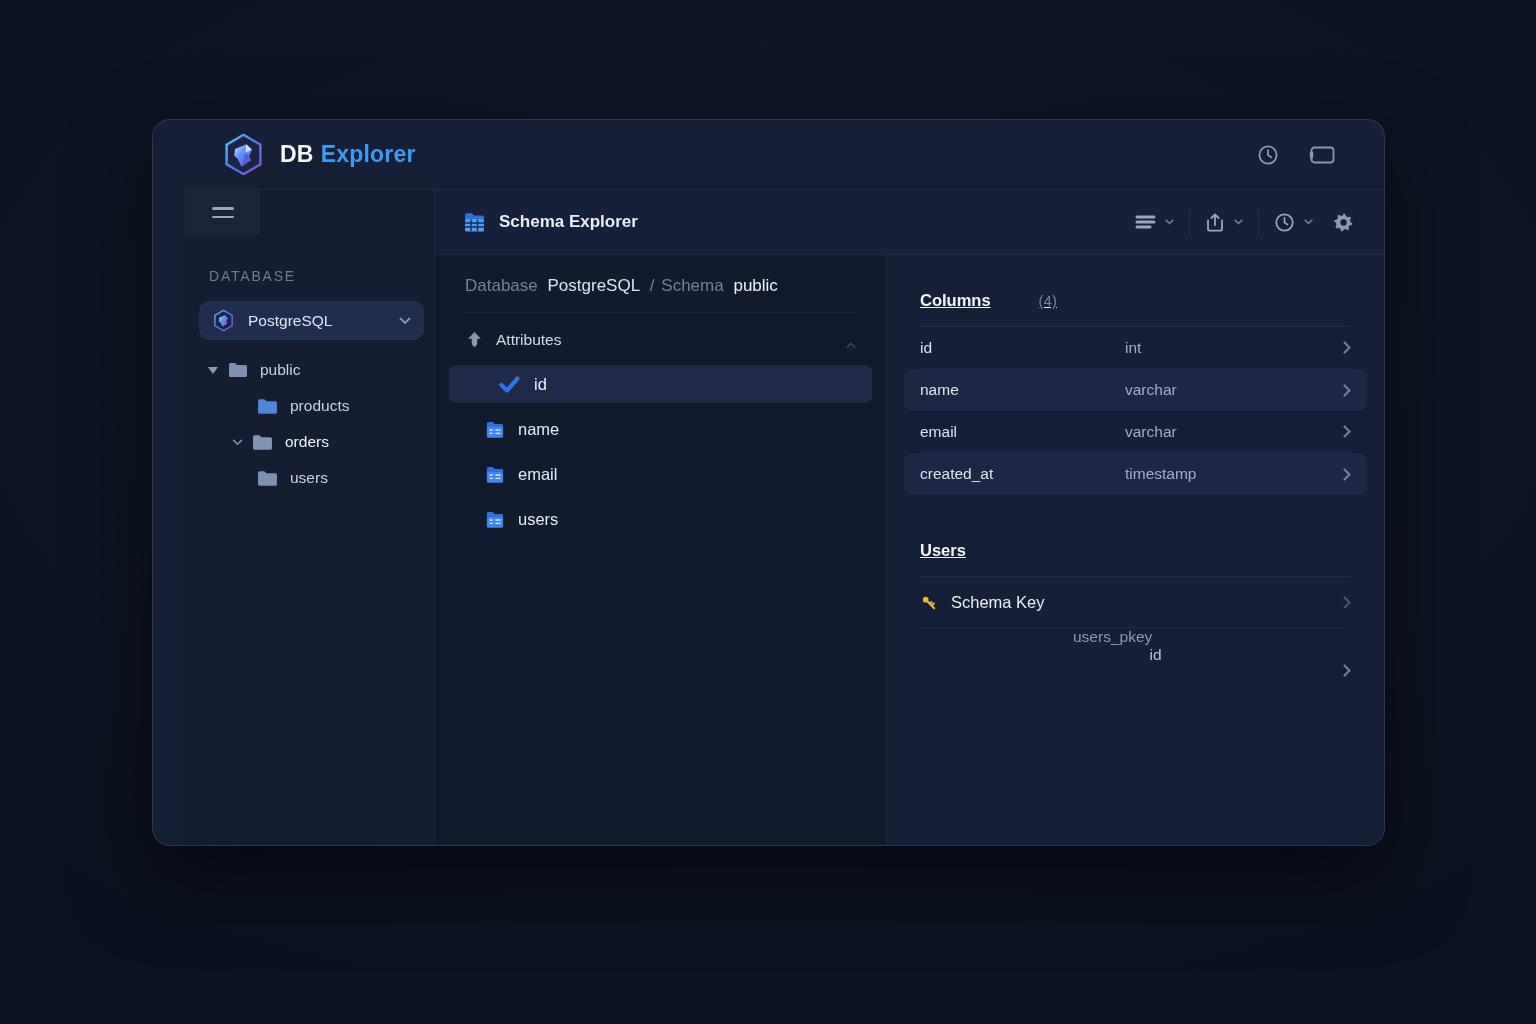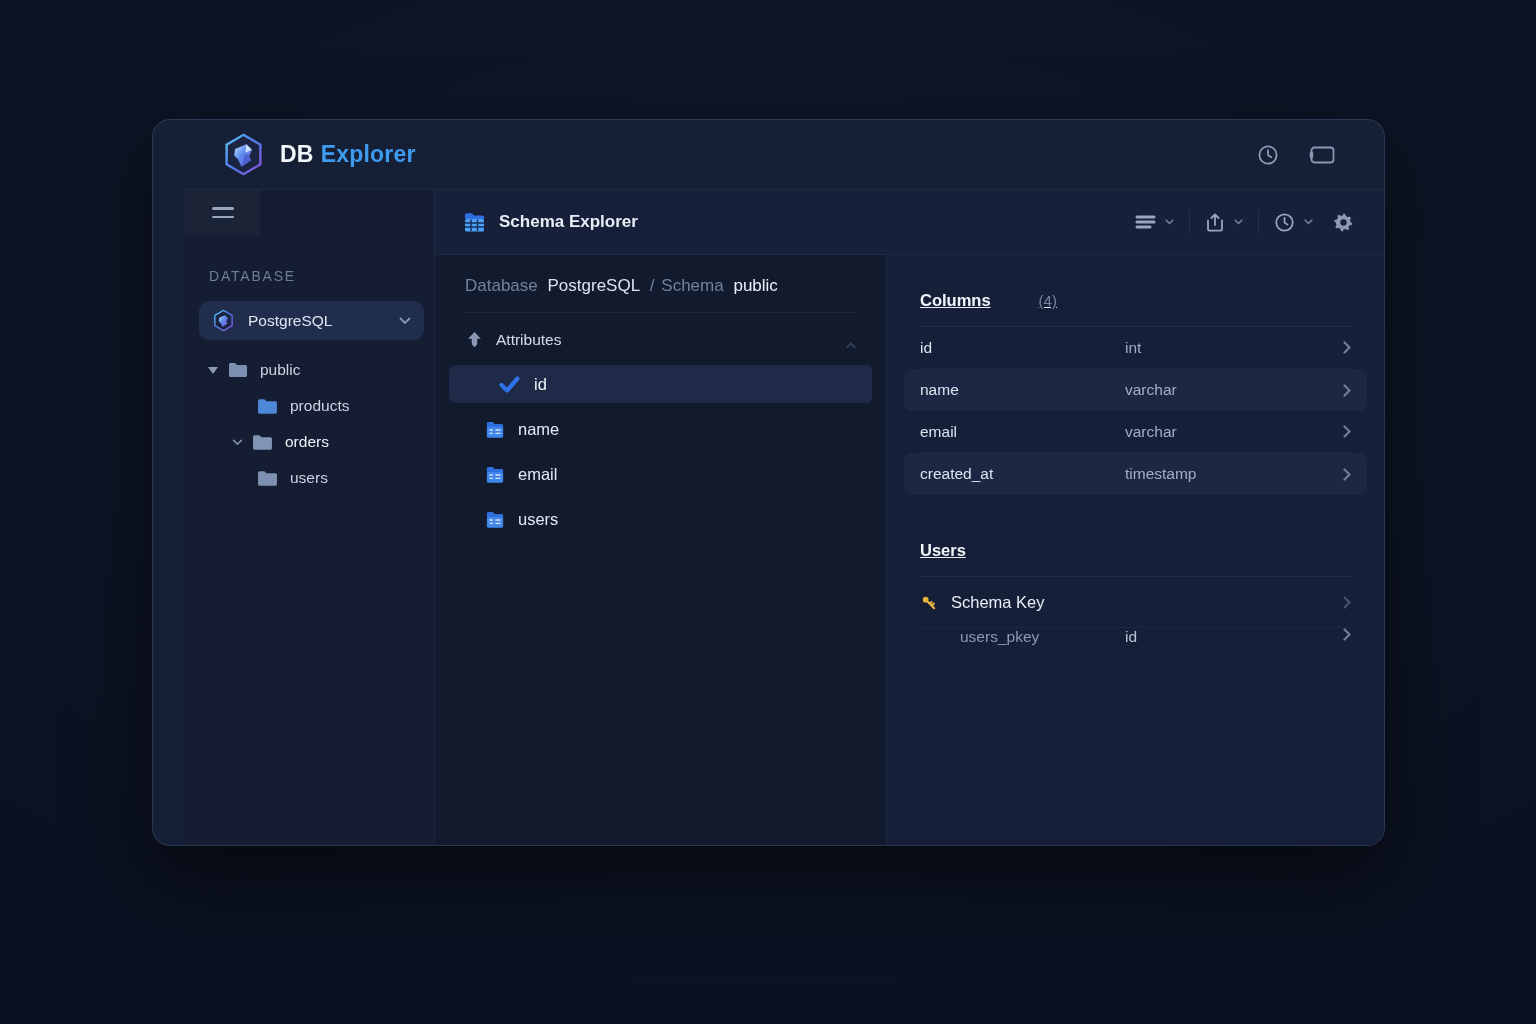--- a/index.html
+++ b/index.html
@@ -84,21 +84,21 @@
     border-bottom:1px solid rgba(255,255,255,0.03); cursor:pointer; }
   .col-row:last-child { border-bottom:none; }
   .col-row.hl { background:rgba(128,158,215,0.07); border-radius:8px; margin:0 -16px; padding:0 16px; border-bottom:none; }
   .col-name { font-size:15.5px; color:#dce4f0; width:205px; }
   .col-row.hl .col-name { width:205px; }
   .col-type { font-size:15.5px; color:#a2aec5; }
   .row-chev { margin-left:auto; display:flex; }
   .keys-section { margin-top:46px; }
   .key-row { height:51px; display:flex; align-items:center; border-bottom:1px solid rgba(255,255,255,0.04); cursor:pointer; }
   .key-row .key-lbl { margin-left:14px; font-size:16.5px; color:#e9eef7; }
-  .pkey-row { height:46px; display:flex; align-items:flex-start; cursor:pointer; padding-left:40px; }
+  .pkey-row { height:46px; display:flex; align-items:center; cursor:pointer; padding-left:40px;flex-direction:column; }
   .pkey-name { font-size:15.5px; color:#8d99b0; width:165px; }
   .pkey-col { font-size:15.5px; color:#bac4d6; }
   svg { display:block; }
 </style>
 </head>
 <body>
 
 <div class="window">
 
   <div class="titlebar">

